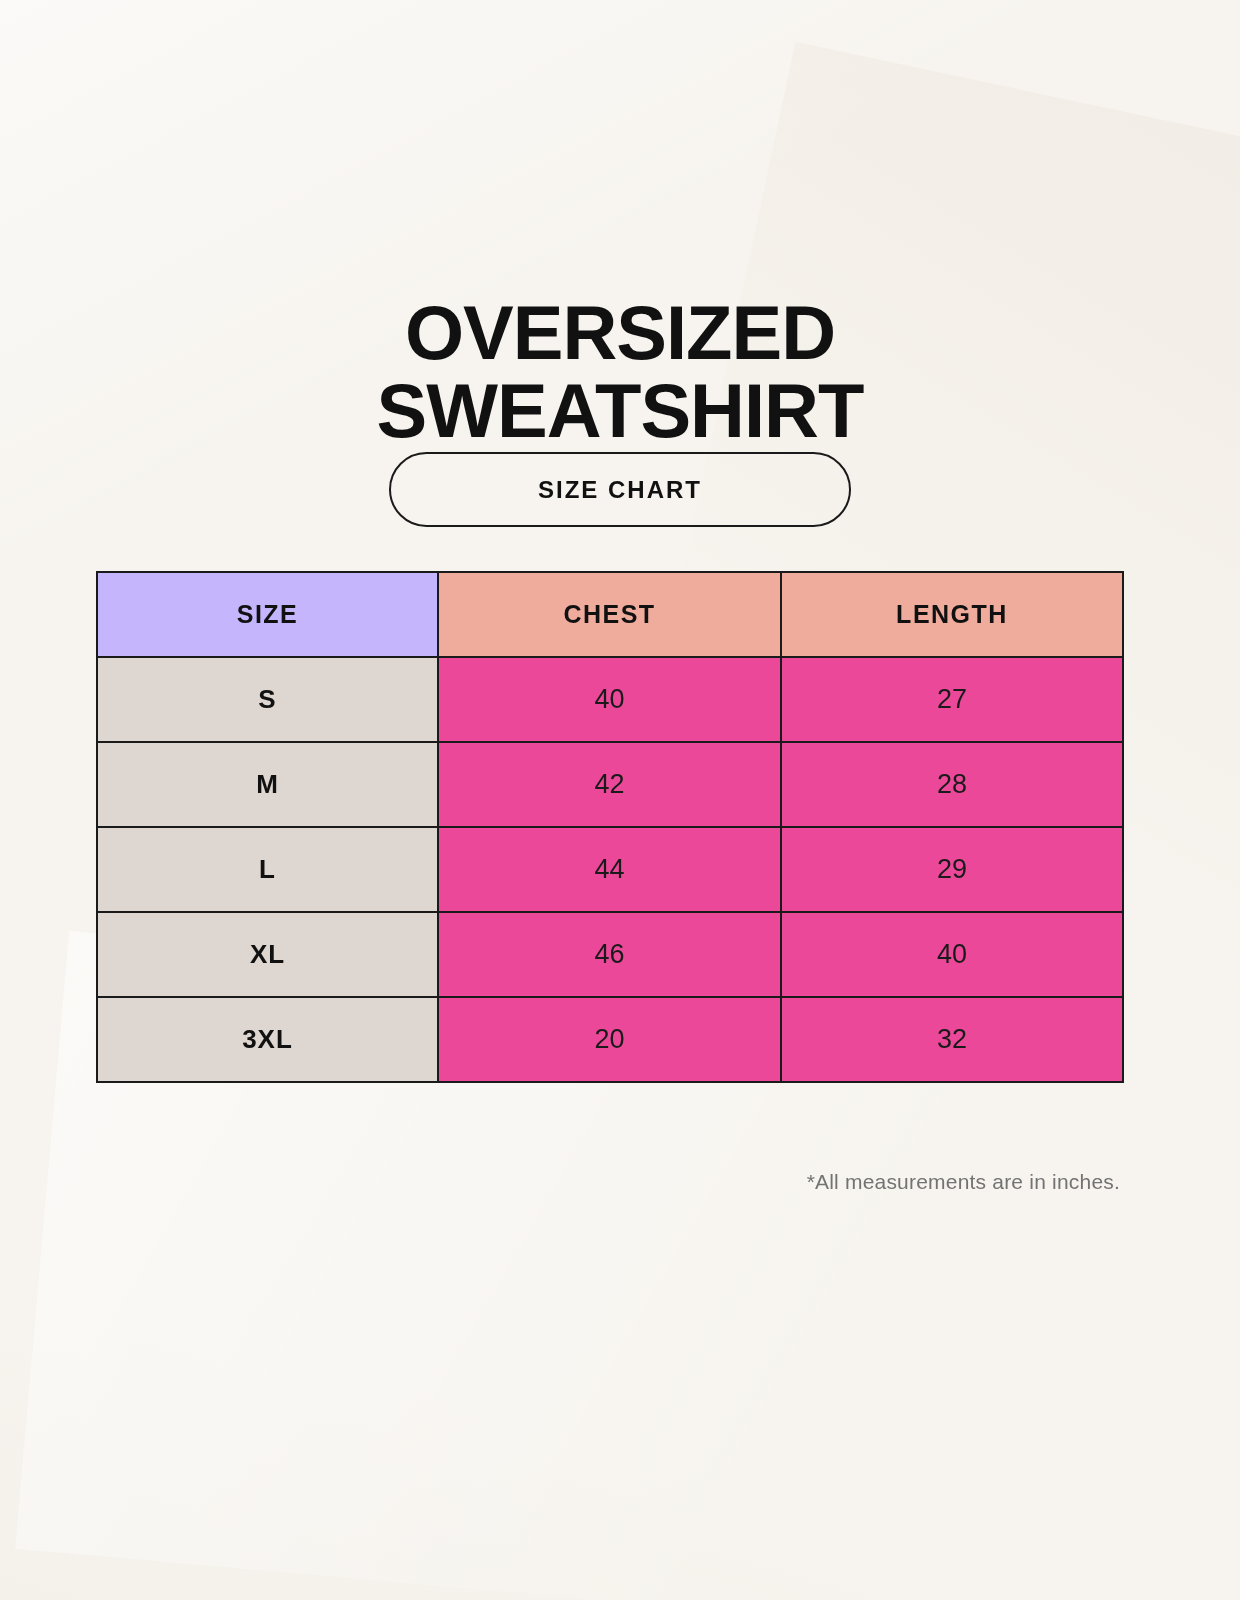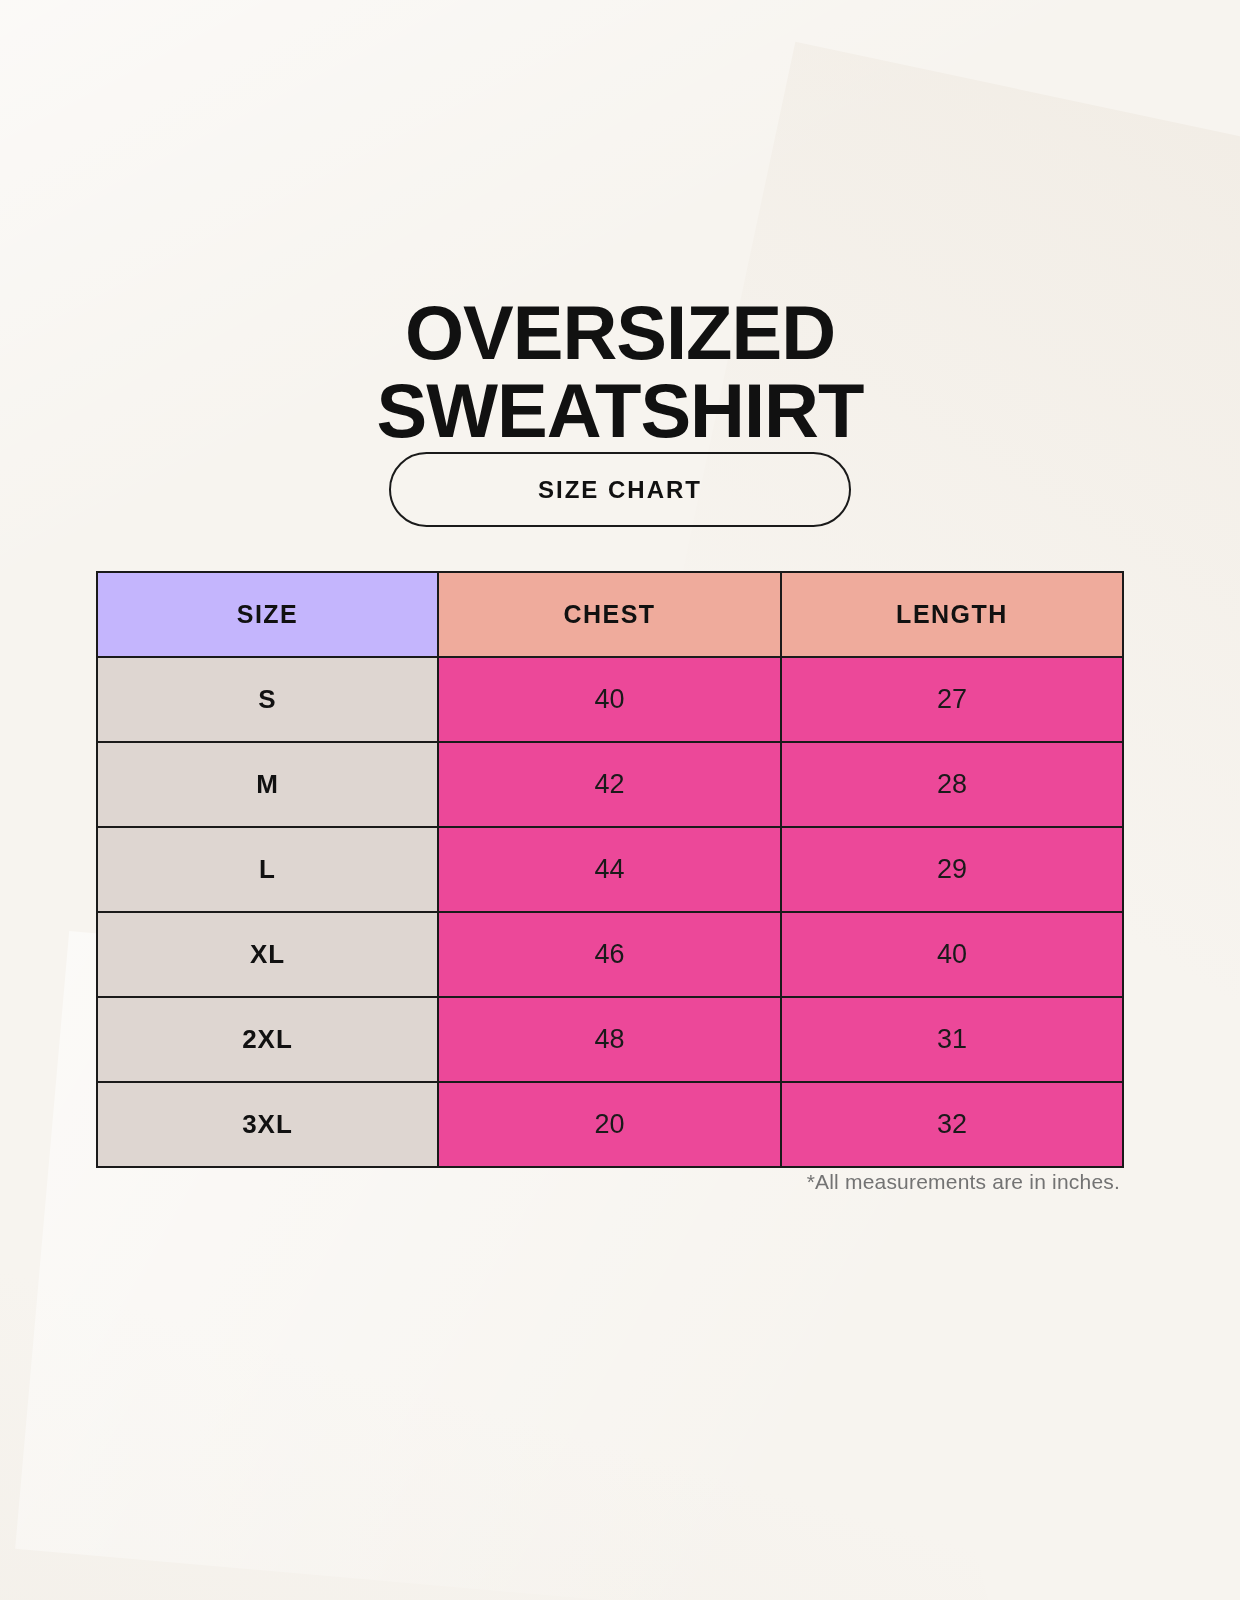--- a/index.html
+++ b/index.html
@@ -205,25 +205,20 @@
         <td class="size-cell">L</td>
         <td class="val-cell">44</td>
         <td class="val-cell">29</td>
       </tr>
       <tr>
         <td class="size-cell">XL</td>
         <td class="val-cell">46</td>
         <td class="val-cell">40</td>
       </tr>
       <tr>
-        <td class="size-cell">2XL</td>
-        <td class="val-cell">48</td>
-        <td class="val-cell">31</td>
-      </tr>
-      <tr>
         <td class="size-cell">3XL</td>
         <td class="val-cell">20</td>
         <td class="val-cell">32</td>
       </tr>
     </tbody>
   </table>
 
   <div class="footnote">*All measurements are in inches.</div>
 
 </div>

